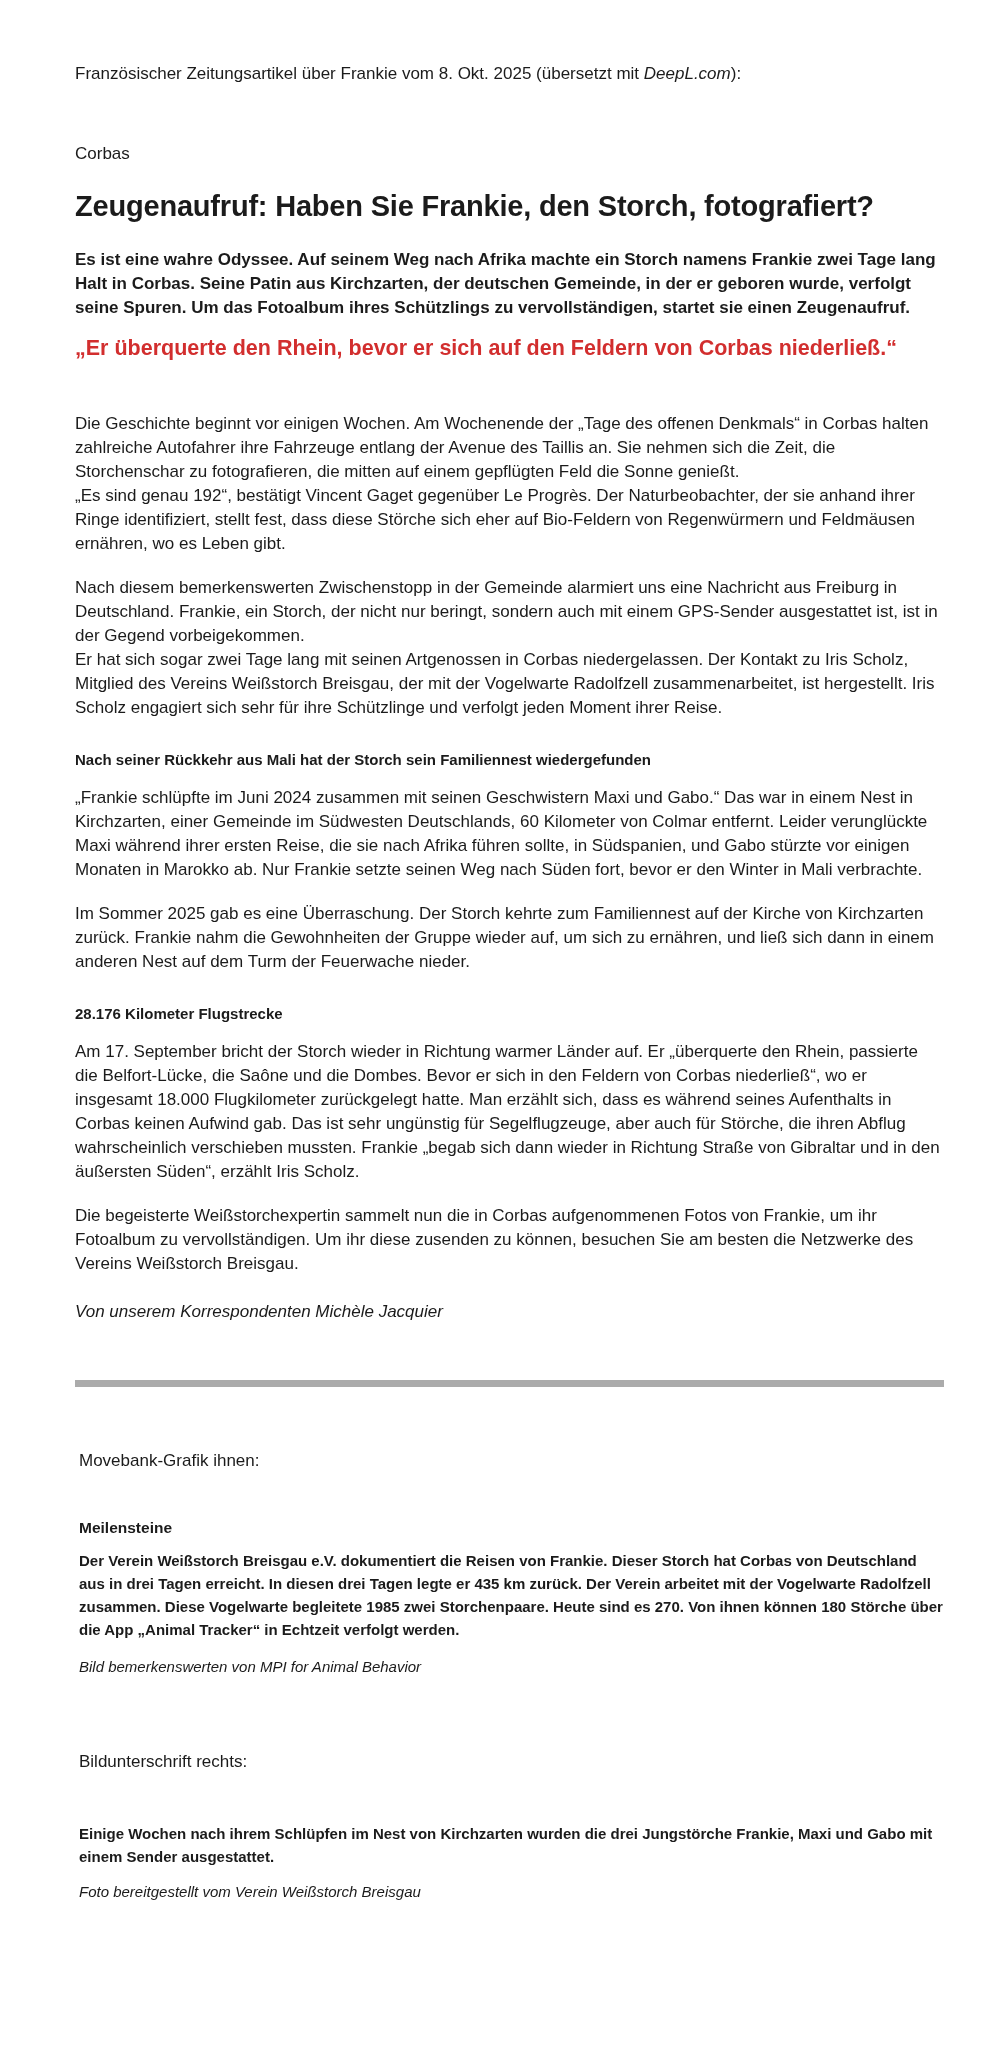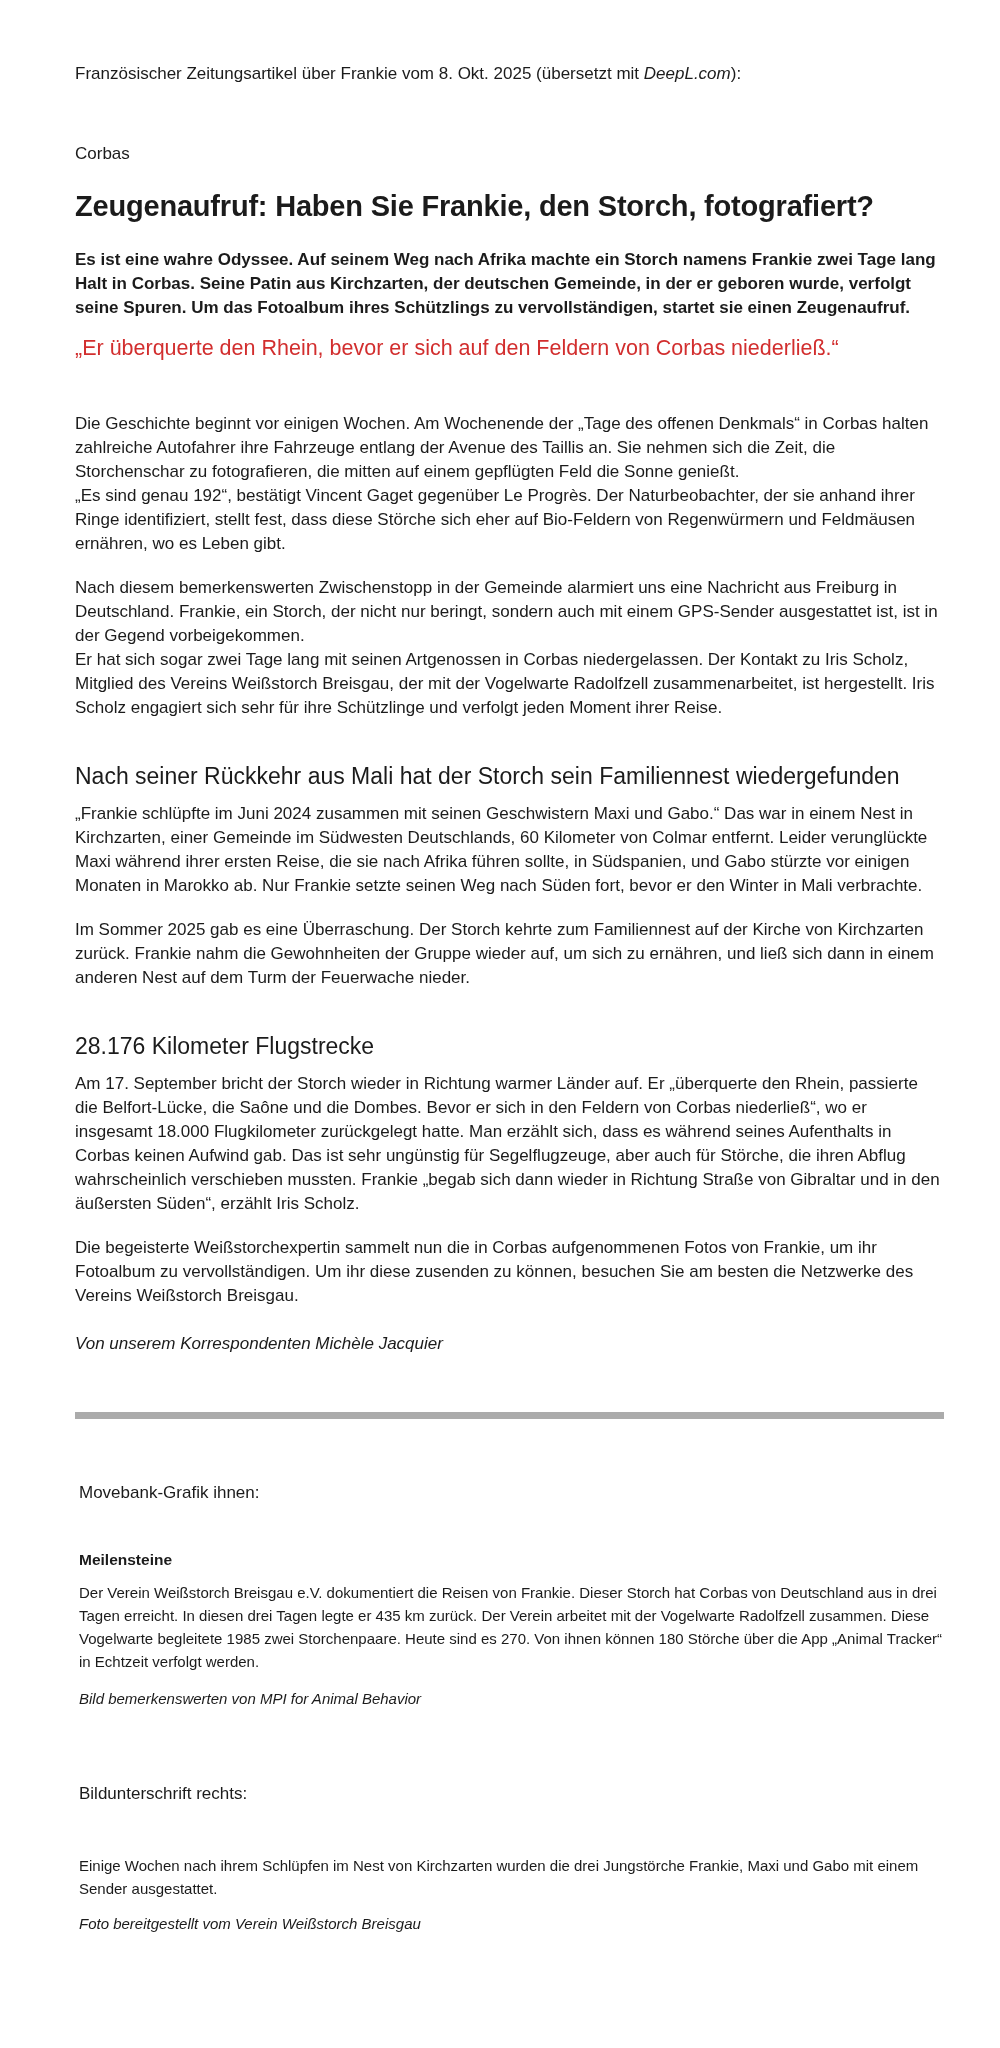--- a/index.html
+++ b/index.html
@@ -33,42 +33,42 @@
   .dateline{ font-size:17px; line-height:24px; margin-top:56px; }
 
   .headline{
     font-size:29px; line-height:36px; font-weight:bold;
     margin-top:22px; letter-spacing:-0.2px;
   }
 
   .lede{ font-size:17px; line-height:24px; font-weight:bold; margin-top:24px; }
 
   .pull-quote{
-    font-size:21.5px; line-height:28px; font-weight:normal;
+    font-size:21.5px; line-height:28px; font-weight:bold;
     color:var(--quote-red); margin-top:14px;
   }
 
   .body-par{ font-size:17px; line-height:24px; }
   .mt-first{ margin-top:50px; }
   .mt-par{ margin-top:20px; }
   .mt-after-head{ margin-top:14px; }
 
-  .subheading{ font-size:23px; line-height:24px; font-weight:normal; margin-top:44px; }
+  .subheading{ font-size:15px; line-height:24px; font-weight:bold; margin-top:28px; }
 
   .byline{ font-size:17px; line-height:24px; font-style:italic; margin-top:24px; }
 
   .divider{
     height:7px; width:869px; background:var(--divider-gray);
     margin-top:56px; border:none;
   }
 
   .movebank-label{ font-size:17px; line-height:24px; margin-top:62px; padding-left:4px; }
 
   .milestones-heading{ font-size:15.5px; line-height:22px; font-weight:bold; margin-top:44px; padding-left:4px; }
-  .small-par{ font-size:15px; line-height:23px; padding-left:4px; }
+  .small-par{ font-size:15px; line-height:23px; padding-left:4px;font-weight:bold; }
   .milestones-text{ margin-top:10px; }
   .small-credit{ font-size:15px; line-height:23px; font-style:italic; padding-left:4px; }
   .milestones-credit{ margin-top:14px; }
 
   .caption-label{ font-size:17px; line-height:24px; margin-top:72px; padding-left:4px; }
   .caption-text{ margin-top:48px; }
   .caption-credit{ margin-top:12px; }
 </style>
 </head>
 <body>

